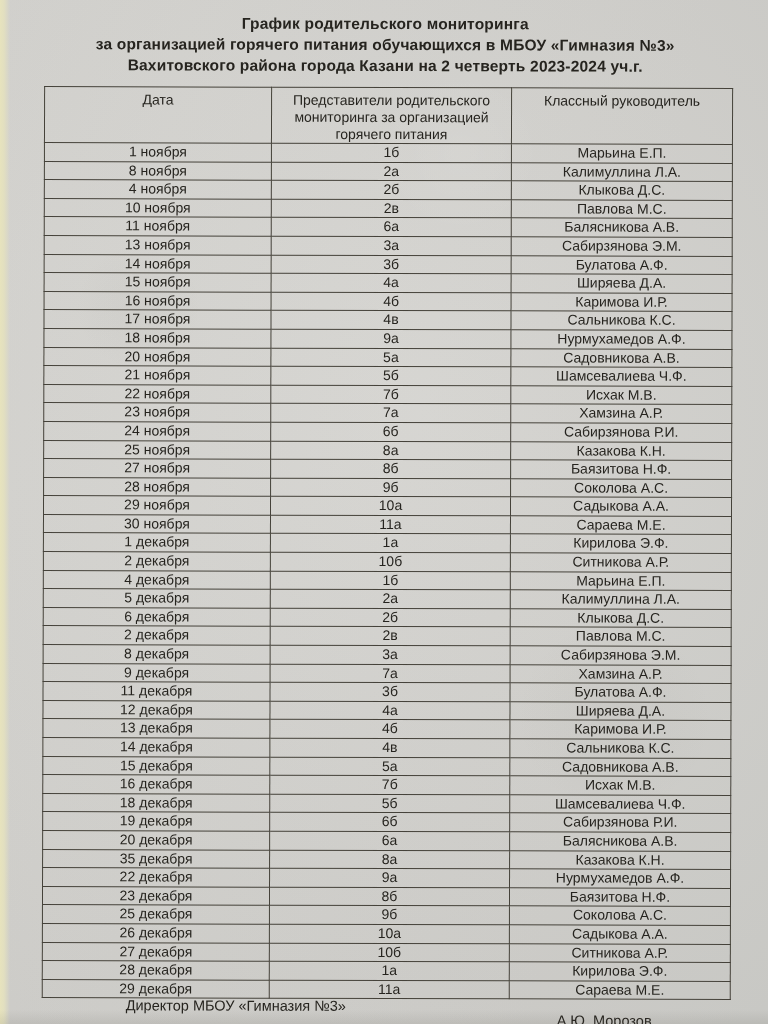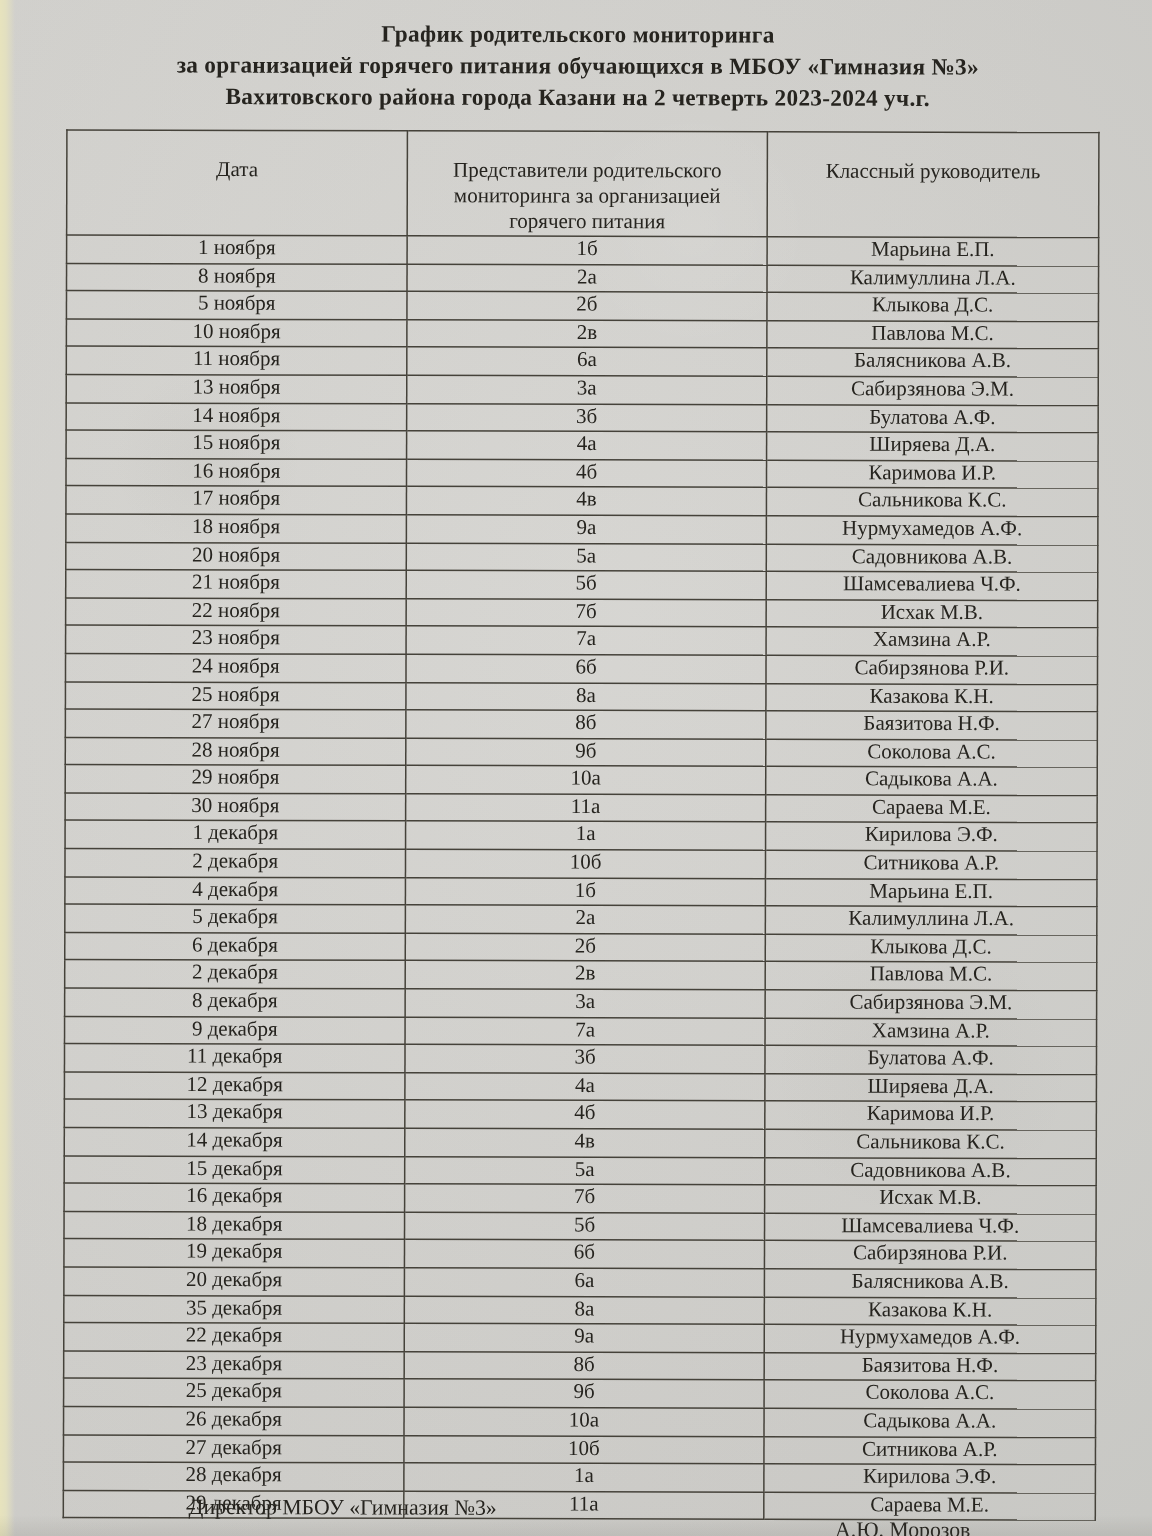--- a/index.html
+++ b/index.html
@@ -8,21 +8,21 @@
     background: #b9b8b4;
   }
   .page {
     position: relative;
     width: 768px;
     height: 1024px;
     overflow: hidden;
     background:
       radial-gradient(ellipse 120% 100% at 55% 40%, rgba(255,255,255,0.10), rgba(0,0,0,0.05) 90%),
       linear-gradient(100deg, #d7d6d2 0%, #d3d2ce 40%, #d0cfcb 75%, #cfcfcb 100%);
-    font-family: Liberation Serif, serif;
+    font-family: Liberation Sans, sans-serif;
     color: #26241f;
   }
   
   .edge-strip {
     position: absolute;
     left: 0; top: 0; bottom: 0;
     width: 10px;
     background: linear-gradient(90deg, #e7e3bd 0%, #e2dfc0 40%, rgba(226,223,192,0) 100%);
   }
   .edge-shadow-bottom {
@@ -65,21 +65,21 @@
     vertical-align: middle;
     font-size: 14px;
     font-weight: normal;
     padding: 0;
     overflow: hidden;
     white-space: nowrap;
   }
   table.schedule thead th {
     height: 49px;
     vertical-align: top;
-    padding-top: 18px;
+    padding-top: 4px;
     line-height: 17px;
     white-space: normal;
   }
   table.schedule thead th:nth-child(2) {
     padding-left: 18px;
     padding-right: 18px;
   }
   table.schedule tbody td {
     height: 17.6px;
     line-height: 17.6px;
@@ -145,21 +145,21 @@
             <td>1 ноября</td>
             <td>1б</td>
             <td>Марьина Е.П.</td>
           </tr>
           <tr>
             <td>8 ноября</td>
             <td>2а</td>
             <td>Калимуллина Л.А.</td>
           </tr>
           <tr>
-            <td>5 ноября</td>
+            <td>4 ноября</td>
             <td>2б</td>
             <td>Клыкова Д.С.</td>
           </tr>
           <tr>
             <td>10 ноября</td>
             <td>2в</td>
             <td>Павлова М.С.</td>
           </tr>
           <tr>
             <td>11 ноября</td>

